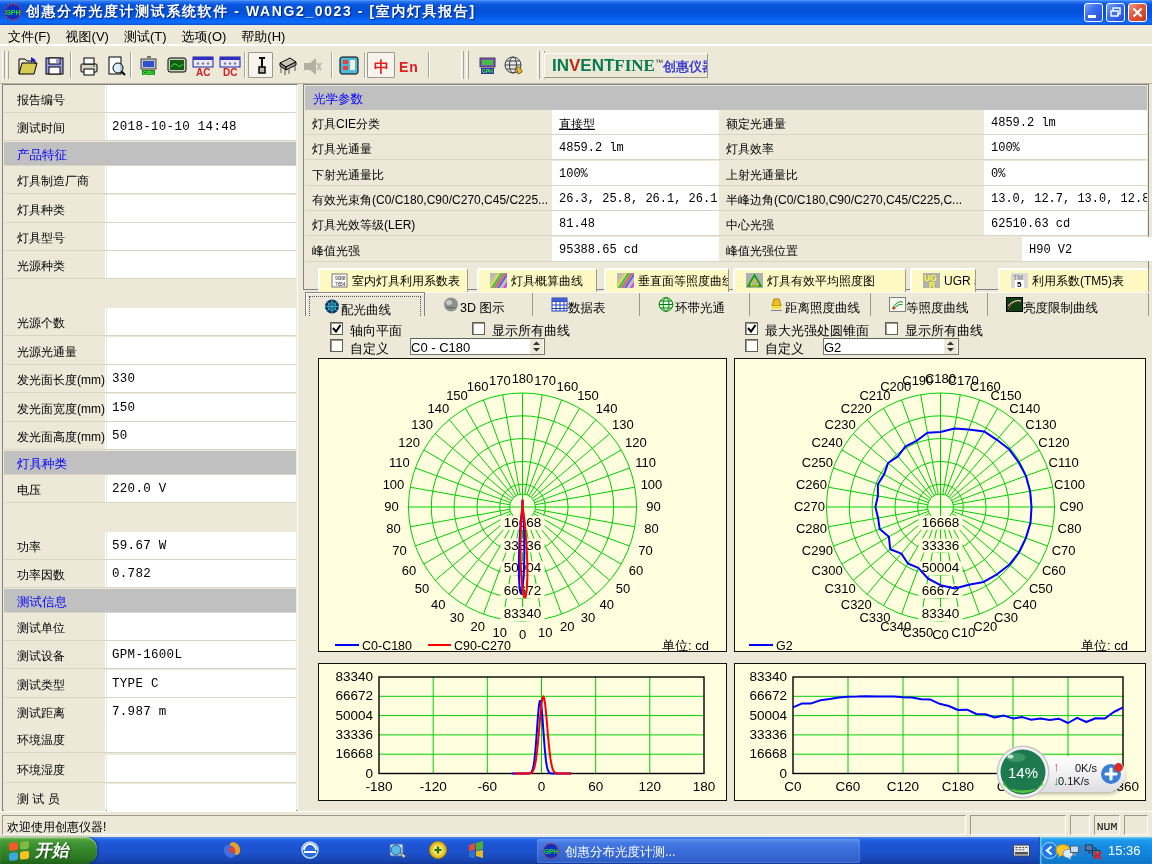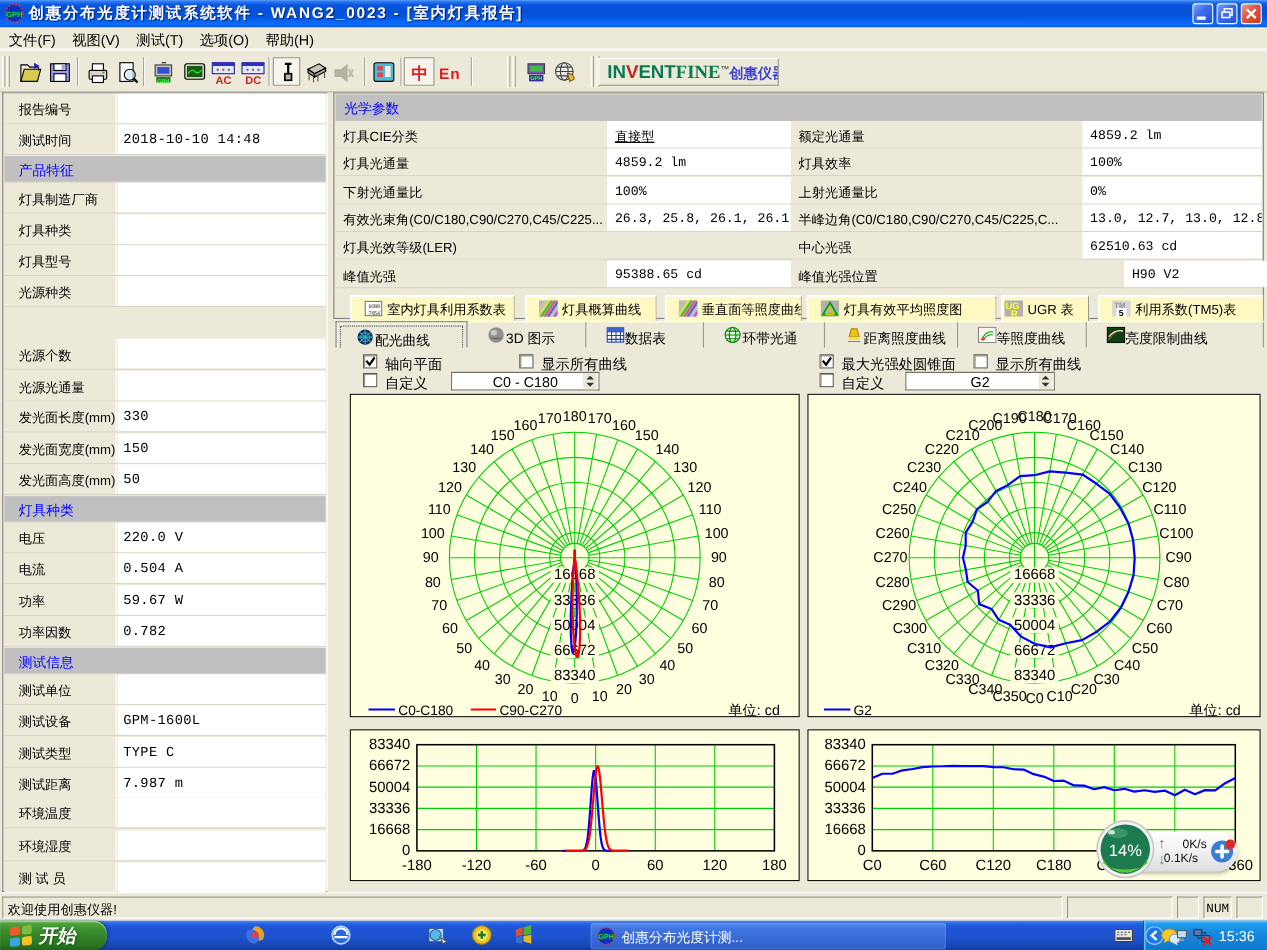--- a/index.html
+++ b/index.html
@@ -31,21 +31,21 @@
 #opttable .hd{position:absolute;left:1px;top:1px;width:842px;height:24px;background:#C0C0C0;color:#0000FF;padding:5px 0 0 8px;font-size:12.5px}
 .orow{position:absolute;left:1px;width:842px;height:25px;border-bottom:1px solid #d8d4c8}
 .oc{position:absolute;top:0;bottom:0;padding:6px 0 0 7px;font-size:12px;overflow:hidden;white-space:nowrap}
 .oc.l{background:#ECE9D8}.oc.v{background:#fff;font-family:"Liberation Mono",monospace;font-size:12px}
 
 .tab{position:absolute;height:24px;background:#fef9c3;border:1px solid #9c988a;border-bottom:none;border-top:2px solid #fff;border-left:2px solid #fff;border-radius:3px 3px 0 0;padding:3px 4px 0 4px;font-size:12px;white-space:nowrap;overflow:hidden}
 .tab .ti{display:inline-block;width:17px;height:15px;vertical-align:-3px;margin-right:4px}
 
 .cb{position:absolute;width:13px;height:13px;background:#fff;border:1px solid #636052;box-shadow:inset 1px 1px 0 #9a978c;font-size:12px;line-height:11px;text-align:center;font-weight:bold}
 .cblab{position:absolute;font-size:13px}
-.dropd{position:absolute;height:17px;background:#fff;border:1px solid #7a7a6a;border-top:1px solid #636253;font-size:13px;text-align:center;padding-top:1px}
+.dropd{position:absolute;height:17px;background:#fff;border:1px solid #7a7a6a;border-top:1px solid #636253;font-size:13px;text-align:left;padding-top:1px}
 
 .chartbox{position:absolute;background:#FFFFE0;border:1px solid #111}
 
 #statusbar{left:0;top:811px;width:1152px;height:26px;background:#ECE9D8;border-top:1px solid #fff}
 .spanel{position:absolute;top:3px;height:20px;border:1px solid;border-color:#9c988a #fff #fff #9c988a;font-size:12px;padding:3px 0 0 4px}
 
 #taskbar{left:0;top:837px;width:1152px;height:27px;background:linear-gradient(180deg,#4A8BF5 0%,#3C7CF0 4%,#2563E3 10%,#1E56D7 22%,#1D52CE 55%,#1747B4 85%,#12399B 100%)}
 #startbtn{position:absolute;left:0;top:0;width:97px;height:27px;border-radius:0 12px 12px 0;
 background:linear-gradient(180deg,#8CCB74 0%,#4FA13C 10%,#3D9232 28%,#328427 55%,#2A7522 82%,#1F611A 100%);
 box-shadow:inset 0 1px 1px #a6d68f, 1px 0 3px rgba(0,0,0,.4);color:#fff;font-size:16px;font-weight:bold;text-align:center;line-height:26px;text-shadow:1px 1px 2px #1a4d12}
@@ -224,24 +224,20 @@
     </div>
 <div class="lrow" style="top:337px;height:28px">
       <div class="lab">发光面高度(mm)</div>
       <div class="val">50</div>
     </div>
 <div class="lhead" style="top:366px;height:24px">灯具种类</div>
 <div class="lrow" style="top:390px;height:28px">
       <div class="lab">电压</div>
       <div class="val">220.0 V</div>
     </div>
-<div class="lrow" style="top:418px;height:28px">
-      <div class="lab">电流</div>
-      <div class="val">0.504 A</div>
-    </div>
 <div class="lrow" style="top:447px;height:28px">
       <div class="lab">功率</div>
       <div class="val">59.67 W</div>
     </div>
 <div class="lrow" style="top:475px;height:28px">
       <div class="lab">功率因数</div>
       <div class="val">0.782</div>
     </div>
 <div class="lhead" style="top:504px;height:24px">测试信息</div>
 <div class="lrow" style="top:528px;height:28px">
@@ -295,20 +291,21 @@
 <div class="oc v" style="left:679px;width:163px">0%</div>
     </div>
 <div class="orow" style="top:100.89999999999999px">
 <div class="oc l" style="left:0;width:247px">有效光束角(C0/C180,C90/C270,C45/C225...</div>
 <div class="oc v" style="left:247px;width:167px">26.3, 25.8, 26.1, 26.1</div>
 <div class="oc l" style="left:414px;width:265px">半峰边角(C0/C180,C90/C270,C45/C225,C...</div>
 <div class="oc v" style="left:679px;width:163px">13.0, 12.7, 13.0, 12.8</div>
     </div>
 <div class="orow" style="top:126.19999999999999px">
 <div class="oc l" style="left:0;width:247px">灯具光效等级(LER)</div>
+<div class="oc v" style="left:247px;width:167px">81.48</div>
 <div class="oc l" style="left:414px;width:265px">中心光强</div>
 <div class="oc v" style="left:679px;width:163px">62510.63 cd</div>
     </div>
 <div class="orow" style="top:151.5px">
 <div class="oc l" style="left:0;width:247px">峰值光强</div>
 <div class="oc v" style="left:247px;width:167px">95388.65 cd</div>
 <div class="oc l" style="left:414px;width:265px">峰值光强位置</div>
 <div class="oc v" style="left:717px;width:163px">H90 V2</div>
     </div>
   </div>
@@ -338,21 +335,21 @@
       <line x1="5" y1="15" x2="15" y2="0" stroke="#e06060" stroke-width="2"></line>
       <line x1="8" y1="15" x2="18" y2="0" stroke="#6060e0" stroke-width="2"></line>
       <line x1="11" y1="15" x2="21" y2="0" stroke="#c0c0c0" stroke-width="2"></line>
       <line x1="14" y1="15" x2="24" y2="0" stroke="#e040e0" stroke-width="2"></line>
     </svg>垂直面等照度曲线</div>
 <div class="tab" style="left:733px;top:268px;width:173px;padding-left:11px"><svg class="ti" width="17" height="15">
       <rect x="0" y="0" width="17" height="15" fill="#b0b0b0"></rect>
       <path d="M8.5 2 L15 13 L2 13 Z" fill="none" stroke="#00a000" stroke-width="1.5"></path>
       <path d="M8.5 6 L12 13 L5 13 Z" fill="none" stroke="#d0d000" stroke-width="1"></path>
     </svg>灯具有效平均照度图</div>
-<div class="tab" style="left:910px;top:268px;width:80px;padding-left:1px"><svg class="ti" width="17" height="15">
+<div class="tab" style="left:910px;top:268px;width:66px;padding-left:11px"><svg class="ti" width="17" height="15">
       <rect x="0" y="0" width="17" height="15" fill="#b0b0b0"></rect>
       <text x="1" y="8" font-size="8.5" font-weight="bold" fill="#ffff20">UG</text>
       <text x="6" y="15" font-size="8.5" font-weight="bold" fill="#ffff20">R</text>
     </svg>UGR 表</div>
 <div class="tab" style="left:998px;top:268px;width:151px;padding-left:11px"><svg class="ti" width="17" height="15">
       <rect x="0" y="0" width="17" height="15" fill="#d8d8d8"></rect>
       <text x="2" y="7" font-size="7" font-weight="bold" fill="#909090">TM</text>
       <rect x="4" y="7" width="9" height="8" fill="#fff"></rect>
       <text x="6" y="14" font-size="8" font-weight="bold" fill="#000">5</text>
     </svg>利用系数(TM5)表</div>

